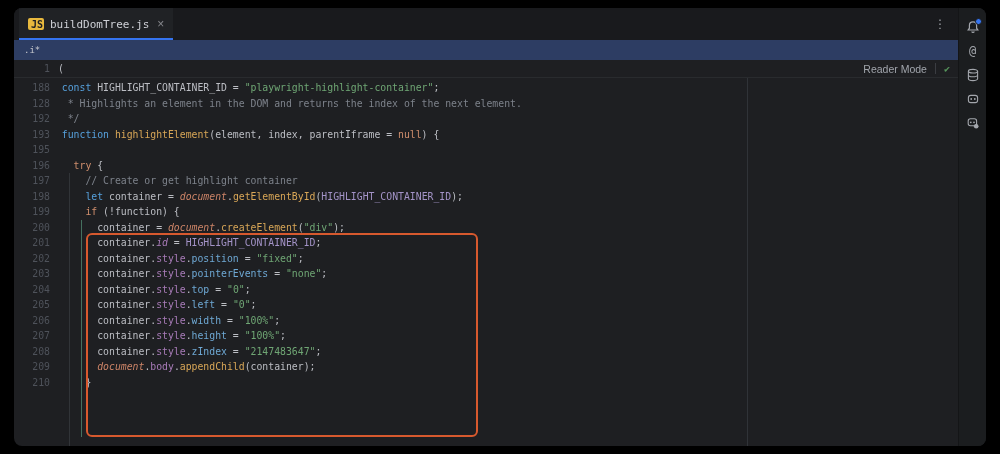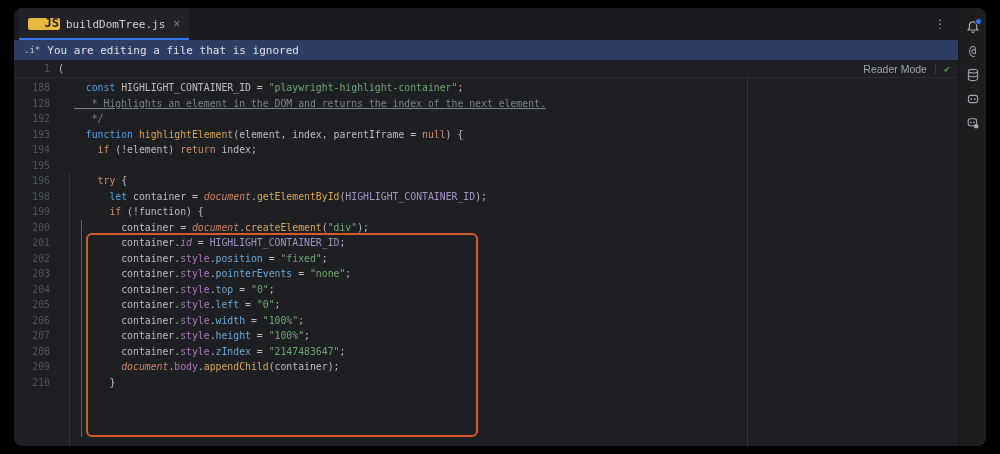--- a/index.html
+++ b/index.html
@@ -4,21 +4,21 @@
 <style>
   html,body{margin:0;padding:0;background:#000;}
   body{width:1000px;height:454px;position:relative;overflow:hidden;font-family:"Liberation Sans",sans-serif;}
   .window{position:absolute;left:14px;top:8px;width:972px;height:438px;background:#1E1F22;border-radius:8px;overflow:hidden;display:flex;}
   .main{flex:1;min-width:0;display:flex;flex-direction:column;}
 
   
   .tabbar{height:32px;background:#191A1D;display:flex;align-items:stretch;position:relative;flex:none;}
   .tab{margin-left:5px;display:flex;align-items:center;gap:6px;padding:0 9px;background:#202225;position:relative;cursor:default;}
   .tab .underline{position:absolute;left:0;right:0;bottom:0;height:2px;background:#3574F0;}
-  .jsicon{width:32px;height:12px;border-radius:2px;background:#E8B93E;color:#1E1F22;font-size:12px;font-weight:bold;display:flex;align-items:flex-end;justify-content:flex-end;padding:0 1px;box-sizing:border-box;font-family:"DejaVu Sans Mono",monospace;}
+  .jsicon{width:16px;height:12px;border-radius:2px;background:#E8B93E;color:#1E1F22;font-size:10px;font-weight:bold;display:flex;align-items:flex-end;justify-content:flex-end;padding:0 1px;box-sizing:border-box;font-family:"DejaVu Sans Mono",monospace;}
   .tab .label{font-size:11px;color:#CED0D6;font-family:"DejaVu Sans Mono",monospace;}
   .tab .close{color:#85878C;font-size:12px;line-height:1;margin-left:2px;}
   .kebab{position:absolute;right:12px;top:0;height:32px;display:flex;align-items:center;color:#9DA0A6;font-size:12px;letter-spacing:0;}
 
   
   .banner{height:20px;background:#2D3D63;display:flex;align-items:center;padding:0 10px;gap:7px;flex:none;}
   .banner .bicon{font-family:"DejaVu Sans Mono",monospace;font-size:9px;color:#C9CBD0;}
   .banner .bmsg{font-size:11px;color:#DFE1E5;font-family:"DejaVu Sans Mono",monospace;}
 
   
@@ -27,21 +27,21 @@
   .sticky .code{color:#BCBEC4;white-space:pre;}
   .readerwrap{position:absolute;right:8px;top:0;height:17px;display:flex;align-items:center;gap:8px;}
   .readerlabel{font-family:"Liberation Sans",sans-serif;font-size:10.5px;color:#A1A5AC;}
   .rdiv{width:1px;height:11px;background:#3B3D42;}
   .rcheck{color:#57965C;font-size:10px;}
 
   
   .editor{flex:1;position:relative;overflow:hidden;font-family:"DejaVu Sans Mono",monospace;font-size:9.8px;line-height:15.5px;}
   .lines{position:absolute;left:0;top:2px;right:0;}
   .line{height:15.5px;white-space:pre;}
-  .line .ln{display:inline-block;width:36px;text-align:right;margin-right:24px;color:#4E525A;}
+  .line .ln{display:inline-block;width:36px;text-align:right;margin-right:0;color:#4E525A;}
   .wrapguide{position:absolute;left:733px;top:0;bottom:0;width:1px;background:#303338;}
   .indentguide{position:absolute;width:1px;background:#313438;}
   .scopeguide{position:absolute;width:1px;background:#45705F;}
   .hlbox{position:absolute;left:72px;top:155px;width:392px;height:204px;border:2px solid #D7592E;border-radius:6px;box-sizing:border-box;pointer-events:none;}
 
   
   .rightbar{width:28px;flex:none;background:#1B1D1F;border-left:1px solid #141517;display:flex;flex-direction:column;align-items:center;padding-top:11px;gap:8px;box-sizing:border-box;}
   .ricon{width:16px;height:16px;display:flex;align-items:center;justify-content:center;position:relative;color:#A3A6AC;}
   .ricon svg{display:block;}
   .ricon .badge{position:absolute;right:-1px;top:-1px;width:5px;height:5px;border-radius:50%;background:#3574F0;border:1px solid #1B1D1F;}
@@ -58,45 +58,44 @@
         <span class="jsicon">JS</span>
         <span class="label">buildDomTree.js</span>
         <span class="close">×</span>
         <span class="underline" style="background: rgb(53, 116, 240);"></span>
       </div>
       <div class="kebab">⋮</div>
     </div>
 
     <div class="banner" style="background: rgb(45, 61, 99);">
       <span class="bicon">.i*</span>
-      <span class="bmsg">You are editing a file that is ignored</span>
     </div>
 
     <div class="sticky">
       <span class="ln">1</span>
       <span class="code">(</span>
       <span class="readerwrap">
         <span class="readerlabel">Reader Mode</span>
         <span class="rdiv"></span>
         <span class="rcheck">✔</span>
       </span>
     </div>
 
     <div class="editor">
       <div class="wrapguide"></div>
       <div class="indentguide" style="left:55px;top:95px;bottom:0;"></div>
       <div class="scopeguide" style="left:67px;top:142px;height:217px;"></div>
       <div class="lines">
           <div class="line"><span class="ln">188</span><span><span style="color: rgb(188, 190, 196);">  </span><span style="color: rgb(86, 160, 220);">const </span><span style="color: rgb(188, 190, 196);">HIGHLIGHT_CONTAINER_ID</span><span style="color: rgb(188, 190, 196);"> = </span><span style="color: rgb(111, 166, 116);">"playwright-highlight-container"</span><span style="color: rgb(188, 190, 196);">;</span></span></div>
-          <div class="line"><span class="ln">128</span><span><span style="color: rgb(125, 130, 139); text-decoration: underline;">   * Highlights an element in the DOM and returns the index of the next element.</span></span></div>
+          <div class="line"><span class="ln">128</span><span><span style="color: rgb(125, 130, 139);">   * Highlights an element in the DOM and returns the index of the next element.</span></span></div>
           <div class="line"><span class="ln">192</span><span><span style="color: rgb(125, 130, 139);">   */</span></span></div>
           <div class="line"><span class="ln">193</span><span><span style="color: rgb(188, 190, 196);">  </span><span style="color: rgb(86, 160, 220);">function </span><span style="color: rgb(216, 166, 87);">highlightElement</span><span style="color: rgb(188, 190, 196);">(element, index, parentIframe = </span><span style="color: rgb(207, 142, 109);">null</span><span style="color: rgb(188, 190, 196);">) {</span></span></div>
-          <div class="line"><span class="ln">194</span><span><span style="color: rgb(188, 190, 196);">    </span><span style="color: rgb(207, 142, 109);">if</span><span style="color: rgb(188, 190, 196);"> (!element) </span><span style="color: rgb(207, 142, 109);">return</span><span style="color: rgb(188, 190, 196);"> index;</span></span></div>
           <div class="line"><span class="ln">195</span><span></span></div>
           <div class="line"><span class="ln">196</span><span><span style="color: rgb(188, 190, 196);">    </span><span style="color: rgb(207, 142, 109);">try</span><span style="color: rgb(188, 190, 196);"> {</span></span></div>
+          <div class="line"><span class="ln">197</span><span><span style="color: rgb(188, 190, 196);">      </span><span style="color: rgb(125, 130, 139);">// Create or get highlight container</span></span></div>
           <div class="line"><span class="ln">198</span><span><span style="color: rgb(188, 190, 196);">      </span><span style="color: rgb(86, 160, 220);">let</span><span style="color: rgb(188, 190, 196);"> container = </span><span style="color: rgb(206, 133, 104); font-style: italic;">document</span><span style="color: rgb(188, 190, 196);">.</span><span style="color: rgb(216, 166, 87);">getElementById</span><span style="color: rgb(188, 190, 196);">(</span><span style="color: rgb(163, 147, 199);">HIGHLIGHT_CONTAINER_ID</span><span style="color: rgb(188, 190, 196);">);</span></span></div>
           <div class="line"><span class="ln">199</span><span><span style="color: rgb(188, 190, 196);">      </span><span style="color: rgb(207, 142, 109);">if</span><span style="color: rgb(188, 190, 196);"> (!function) {</span></span></div>
           <div class="line"><span class="ln">200</span><span><span style="color: rgb(188, 190, 196);">        container = </span><span style="color: rgb(206, 133, 104); font-style: italic;">document</span><span style="color: rgb(188, 190, 196);">.</span><span style="color: rgb(216, 166, 87);">createElement</span><span style="color: rgb(188, 190, 196);">(</span><span style="color: rgb(111, 166, 116);">"div"</span><span style="color: rgb(188, 190, 196);">);</span></span></div>
           <div class="line"><span class="ln">201</span><span><span style="color: rgb(188, 190, 196);">        container.</span><span style="color: rgb(168, 123, 184); font-style: italic;">id</span><span style="color: rgb(188, 190, 196);"> = </span><span style="color: rgb(163, 147, 199);">HIGHLIGHT_CONTAINER_ID</span><span style="color: rgb(188, 190, 196);">;</span></span></div>
           <div class="line"><span class="ln">202</span><span><span style="color: rgb(188, 190, 196);">        container.</span><span style="color: rgb(168, 123, 184);">style</span><span style="color: rgb(188, 190, 196);">.</span><span style="color: rgb(110, 168, 212);">position</span><span style="color: rgb(188, 190, 196);"> = </span><span style="color: rgb(111, 166, 116);">"fixed"</span><span style="color: rgb(188, 190, 196);">;</span></span></div>
           <div class="line"><span class="ln">203</span><span><span style="color: rgb(188, 190, 196);">        container.</span><span style="color: rgb(168, 123, 184);">style</span><span style="color: rgb(188, 190, 196);">.</span><span style="color: rgb(110, 168, 212);">pointerEvents</span><span style="color: rgb(188, 190, 196);"> = </span><span style="color: rgb(111, 166, 116);">"none"</span><span style="color: rgb(188, 190, 196);">;</span></span></div>
           <div class="line"><span class="ln">204</span><span><span style="color: rgb(188, 190, 196);">        container.</span><span style="color: rgb(168, 123, 184);">style</span><span style="color: rgb(188, 190, 196);">.</span><span style="color: rgb(110, 168, 212);">top</span><span style="color: rgb(188, 190, 196);"> = </span><span style="color: rgb(111, 166, 116);">"0"</span><span style="color: rgb(188, 190, 196);">;</span></span></div>
           <div class="line"><span class="ln">205</span><span><span style="color: rgb(188, 190, 196);">        container.</span><span style="color: rgb(168, 123, 184);">style</span><span style="color: rgb(188, 190, 196);">.</span><span style="color: rgb(110, 168, 212);">left</span><span style="color: rgb(188, 190, 196);"> = </span><span style="color: rgb(111, 166, 116);">"0"</span><span style="color: rgb(188, 190, 196);">;</span></span></div>
           <div class="line"><span class="ln">206</span><span><span style="color: rgb(188, 190, 196);">        container.</span><span style="color: rgb(168, 123, 184);">style</span><span style="color: rgb(188, 190, 196);">.</span><span style="color: rgb(110, 168, 212);">width</span><span style="color: rgb(188, 190, 196);"> = </span><span style="color: rgb(111, 166, 116);">"100%"</span><span style="color: rgb(188, 190, 196);">;</span></span></div>
           <div class="line"><span class="ln">207</span><span><span style="color: rgb(188, 190, 196);">        container.</span><span style="color: rgb(168, 123, 184);">style</span><span style="color: rgb(188, 190, 196);">.</span><span style="color: rgb(110, 168, 212);">height</span><span style="color: rgb(188, 190, 196);"> = </span><span style="color: rgb(111, 166, 116);">"100%"</span><span style="color: rgb(188, 190, 196);">;</span></span></div>

